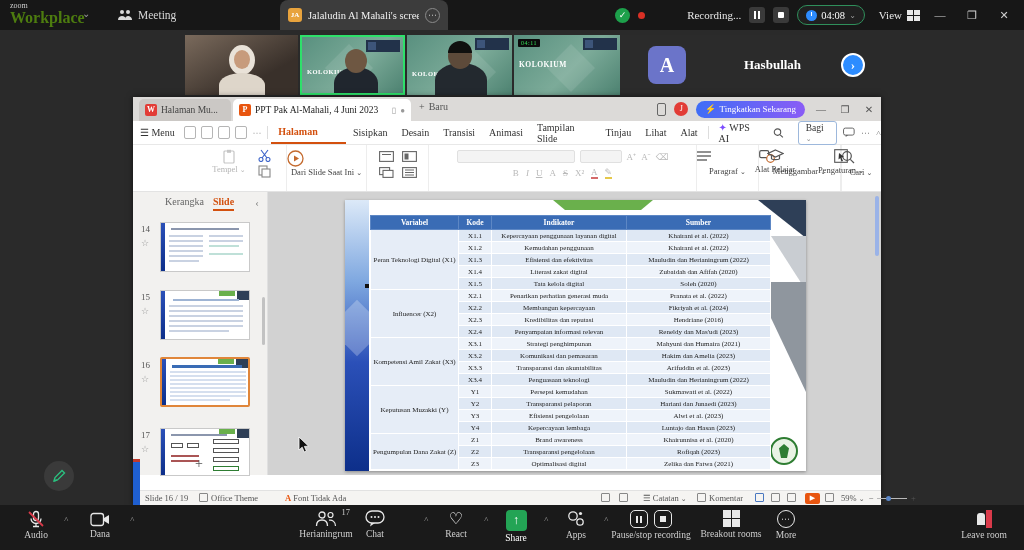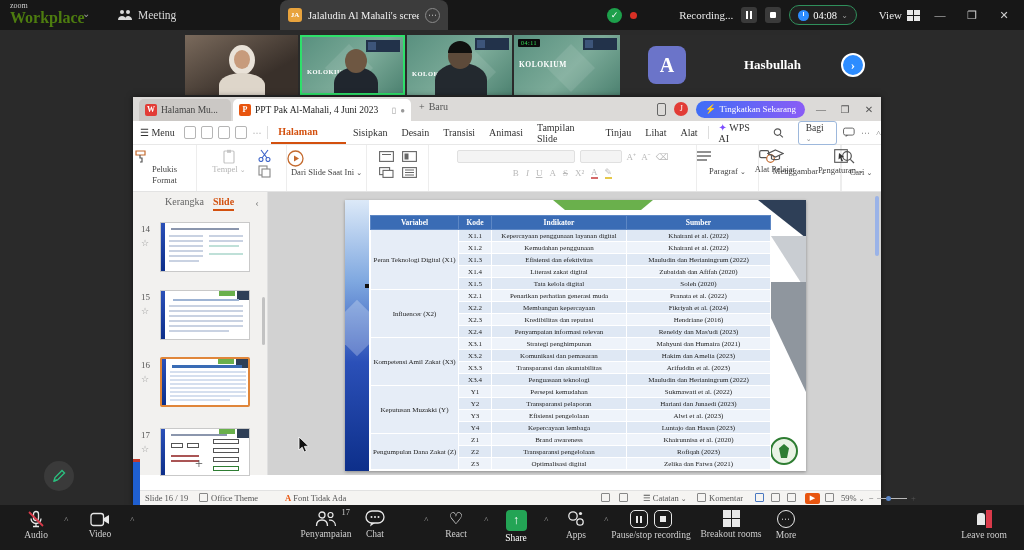--- a/index.html
+++ b/index.html
@@ -22,21 +22,21 @@
   .recdot { width:7px; height:7px; border-radius:50%; background:#d93025; display:inline-block; }
   .rectext { font-size:11px; color:#e8e8e8;padding-left:34px; }
   .minibtn { width:16px; height:16px; background:#3a3a3a; border-radius:3px; position:relative; }
   .minibtn.pause::before { content:""; position:absolute; left:5px; top:4px; width:2px; height:8px; background:#fff; box-shadow:4px 0 0 #fff; }
   .minibtn.stop::before { content:""; position:absolute; left:5px; top:5px; width:6px; height:6px; background:#fff; border-radius:1px; }
   .timer-pill { height:20px; border:1px solid #2f8f5b; border-radius:10px; background:#202020; display:flex; align-items:center; gap:4px; padding:0 8px; }
   .clock { width:11px; height:11px; border-radius:50%; background:#2d8cff; position:relative; }
   .clock::after { content:""; position:absolute; left:5px; top:2px; width:1px; height:4px; background:#fff; }
   .timer-txt { font-size:10.5px; color:#fff; }
   .pill-chev { color:#9a9a9a; font-size:8px; }
-  .view-grp { display:flex; align-items:center; gap:5px; color:#e8e8e8; font-size:11px; margin-left:14px; }
+  .view-grp { display:flex; align-items:center; gap:5px; color:#e8e8e8; font-size:11px; margin-left:6px; }
   .winbtn { color:#cfcfcf; font-size:11px; width:24px; text-align:center; }
 
   
   .tile { position:absolute; top:35px; height:60px; overflow:hidden; background:#222; }
   .kolo-bg { background:linear-gradient(135deg,#59907f 0%,#7cab99 55%,#4d8271 100%); }
   .kolo-diamond { position:absolute; width:34px; height:34px; background:rgba(255,255,255,0.10); transform:rotate(45deg); }
   .kolo-lbl { position:absolute; left:5px; bottom:18px; color:#fff; font-weight:bold; font-size:6.5px; letter-spacing:0.5px; }
   .navy-chip { position:absolute; right:3px; top:3px; width:34px; height:12px; background:#22324a; }
   .navy-chip::after{ content:""; position:absolute; inset:2px; border-left:8px solid #3d557a; }
   .sil-head { position:absolute; border-radius:50%; }
@@ -288,27 +288,20 @@
       <span class="bagi-btn"><span>Bagi</span> <span style="color:#888;font-size:7px;">⌄</span></span>
       <svg class="icon" width="13" height="11" viewBox="0 0 13 11">
           <rect x="0.6" y="0.6" width="11.8" height="7.8" rx="2" fill="none" stroke="#666" stroke-width="1.1"></rect>
           <path d="M3 8.4 L3 10.6 L6 8.4 Z" fill="#666"></path>
         </svg>
       <span style="color:#777;font-size:9px;padding:0 6px;">⋯</span>
       <span style="color:#777;font-size:9px;">˄</span>
     </div>
 
     <div class="ribbon">
-      <div class="rgroup" style="left:0;width:64px;padding-top:4px;">
-        <svg class="icon ric" width="15" height="15" viewBox="0 0 15 15">
-            <path d="M3 2 h9 v4 h-9 z" fill="none" stroke="#c46a2e" stroke-width="1.2"></path>
-            <path d="M7 6 v3 h2 v4 h-2" fill="none" stroke="#555" stroke-width="1.2"></path>
-          </svg>
-        <div class="rlabel"><span>Pelukis</span><br><span>Format</span></div>
-      </div>
       <div class="rgroup" style="left:64px;width:90px;padding-top:4px;">
         <span style="display:inline-block;vertical-align:top;">
           <svg class="icon ric" width="14" height="15" viewBox="0 0 14 15" style="margin:0 auto;">
               <rect x="2" y="2" width="10" height="12" rx="1" fill="none" stroke="#c5c5c5" stroke-width="1.2"></rect>
               <rect x="5" y="0.8" width="4" height="3" fill="#c5c5c5"></rect>
             </svg>
           <div class="rlabel dis"><span>Tempel</span> <span style="font-size:7px;">⌄</span></div>
         </span>
         <span style="display:inline-block;margin-left:8px;">
           <svg class="icon" width="13" height="13" viewBox="0 0 13 13">
@@ -665,34 +658,34 @@
           <line x1="2" y1="2" x2="16" y2="16" stroke="#d93a4a" stroke-width="1.8"></line>
         </svg>
       <span class="lbl">Audio</span>
     </div>
     <span class="bb-chev" style="left:64px;">˄</span>
     <div class="bb-item" style="left:76px;width:48px;">
       <svg class="icon" width="20" height="15" viewBox="0 0 20 15" style="margin:2px auto 0;">
           <rect x="1" y="1.5" width="12.5" height="12" rx="2.5" fill="none" stroke="#e8e8e8" stroke-width="1.3"></rect>
           <path d="M14 6 L19 3 V12 L14 9 Z" fill="#e8e8e8"></path>
         </svg>
-      <span class="lbl">Video</span>
+      <span class="lbl">Dana</span>
     </div>
     <span class="bb-chev" style="left:130px;">˄</span>
     <div class="bb-item" style="left:295px;width:62px;">
       <div style="position:relative;width:22px;margin:0 auto;">
         <svg class="icon" width="22" height="17" viewBox="0 0 22 17">
             <circle cx="7" cy="5" r="3" fill="none" stroke="#e8e8e8" stroke-width="1.3"></circle>
             <path d="M1.5 16 c0-4 2.5-6 5.5-6 s5.5 2 5.5 6" fill="none" stroke="#e8e8e8" stroke-width="1.3"></path>
             <circle cx="15.5" cy="5" r="2.5" fill="none" stroke="#e8e8e8" stroke-width="1.2"></circle>
             <path d="M14 10.2 c3.5-0.5 6.5 1.8 6.5 5.8" fill="none" stroke="#e8e8e8" stroke-width="1.2"></path>
           </svg>
         <span class="pbadge">17</span>
       </div>
-      <span class="lbl">Penyampaian</span>
+      <span class="lbl">Herianingrum</span>
     </div>
     <div class="bb-item" style="left:351px;width:48px;">
       <svg class="icon" width="20" height="17" viewBox="0 0 20 17" style="margin:0 auto;">
           <rect x="1" y="1" width="18" height="12" rx="6" fill="none" stroke="#e8e8e8" stroke-width="1.3"></rect>
           <path d="M6 13 L5 16.5 L10 13" fill="#e8e8e8"></path>
           <circle cx="6.5" cy="7" r="1" fill="#e8e8e8"></circle>
           <circle cx="10" cy="7" r="1" fill="#e8e8e8"></circle>
           <circle cx="13.5" cy="7" r="1" fill="#e8e8e8"></circle>
         </svg>
       <span class="lbl">Chat</span>

